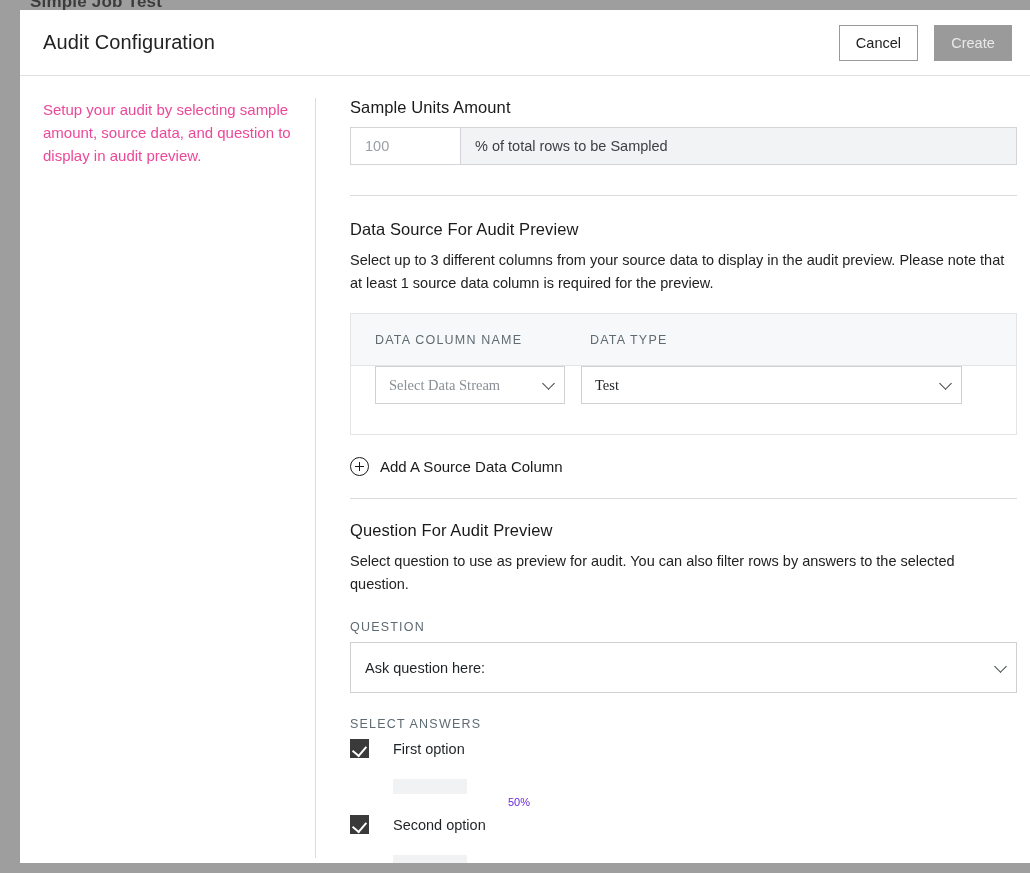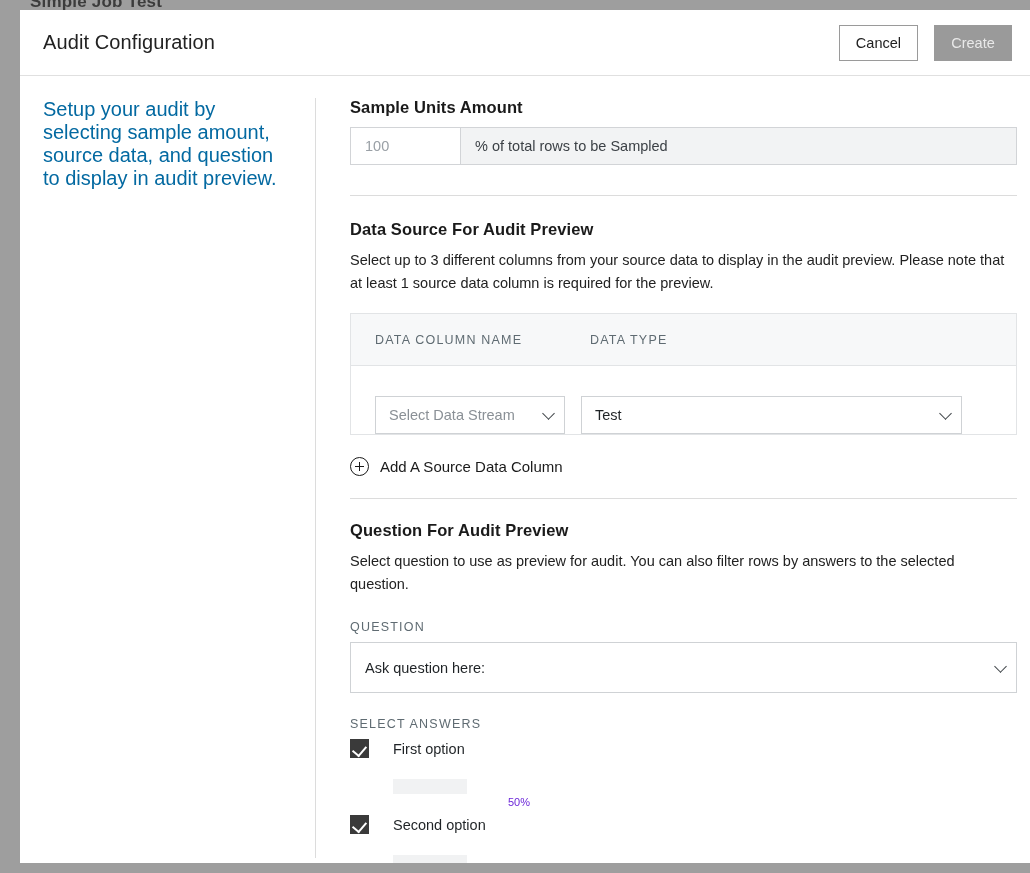--- a/index.html
+++ b/index.html
@@ -105,39 +105,39 @@
     display: flex;
     height: 787px;
     padding-top: 22px;
   }
   .side-panel {
     width: 295px;
     padding: 0 24px 0 23px;
     flex: 0 0 295px;
   }
   .side-text {
-    font-size: 20px;
+    font-size: 15px;
     line-height: 23px;
-    color: #0369a1;
+    color: #ec4899;
   }
   .v-divider {
     width: 1px;
     background: #dcdcdc;
     height: 760px;
     flex: 0 0 1px;
   }
   .main-panel {
     flex: 1;
     padding: 0 12px 0 34px;
     position: relative;
   }
 
   .section-title {
     font-size: 16.5px;
-    font-weight: 700;
+    font-weight: 400;
     color: #1a1a1a;
     margin: 0 0 10px 0;
     letter-spacing: .1px;
   }
   .section-desc {
     font-size: 14.5px;
     line-height: 23px;
     color: #222222;
     margin: 0 0 4px 0;
     max-width: 660px;
@@ -197,24 +197,25 @@
   .dt-th {
     font-size: 12.5px;
     letter-spacing: 1.2px;
     color: #5f6b72;
   }
   .dt-th.col1 { width: 215px; }
   .dt-th.col2 { width: 200px; }
   .dt-row {
     height: 68px;
     display: flex;
-    align-items: flex-end;
+    align-items: flex-start;
     padding-left: 24px;
     gap: 16px;
     background: #ffffff;
+    font-family: Liberation Serif, serif;
   }
   .select {
     position: relative;
     height: 38px;
     border: 1px solid #cfd2d5;
     background: #ffffff;
     display: flex;
     align-items: center;
     padding: 0 32px 0 13px;
     font-size: 14.5px;

